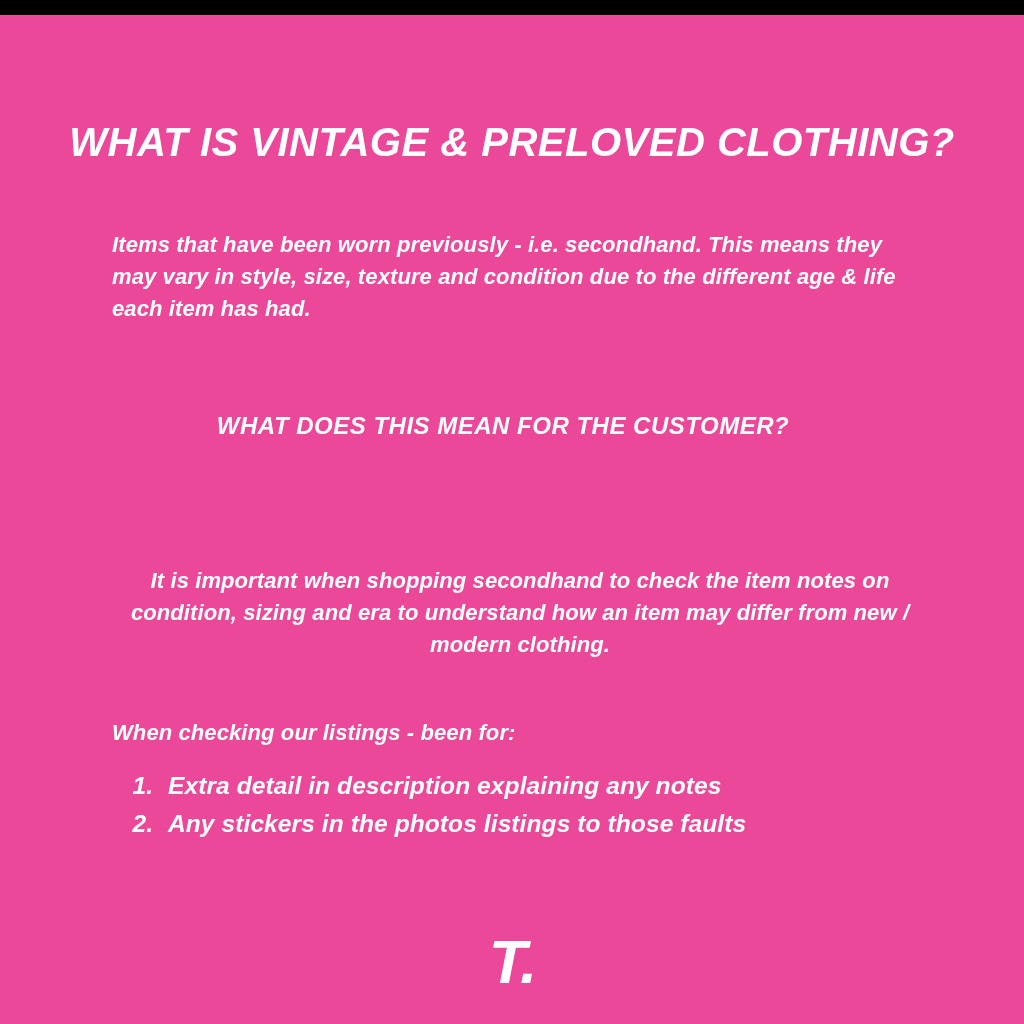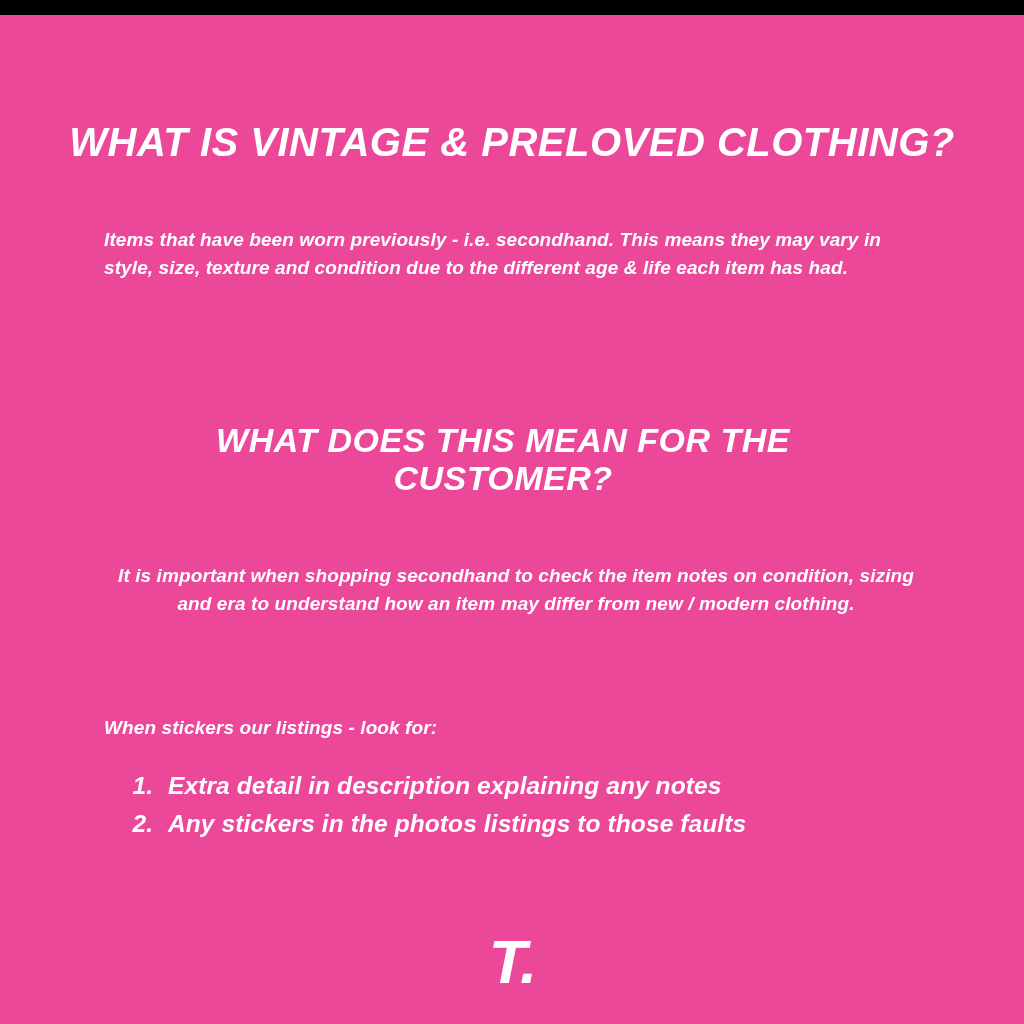--- a/index.html
+++ b/index.html
@@ -30,31 +30,31 @@
     line-height: 1.12;
   }
   .heading-1 {
     font-size: 40px;
     position: absolute;
     top: 78px;
     left: 60px;
     right: 60px;
   }
   .heading-2 {
-    font-size: 34px;
+    font-size: 24px;
     position: absolute;
     top: 378px;
     left: 110px;
     right: 128px;
   }
   .body-block {
     position: absolute;
-    left: 104px;
+    left: 112px;
     right: 96px;
-    font-size: 19px;
+    font-size: 22px;
     font-weight: bold;
     font-style: italic;
     line-height: 1.45;
     text-align: left;
     letter-spacing: 0.1px;
   }
   #para-intro { top: 192px; }
   #para-customer { top: 528px; text-align: center; }
   #para-lookfor { top: 680px; }
 
@@ -93,21 +93,21 @@
 <div class="page">
 
   <h1 class="heading heading-1">WHAT IS VINTAGE &amp; PRELOVED CLOTHING?</h1>
 
   <p class="body-block" id="para-intro">Items that have been worn previously - i.e. secondhand. This means they may vary in style, size, texture and condition due to the different age &amp; life each item has had.</p>
 
   <h2 class="heading heading-2">WHAT DOES THIS MEAN FOR THE CUSTOMER?</h2>
 
   <p class="body-block" id="para-customer">It is important when shopping secondhand to check the item notes on condition, sizing and era to understand how an item may differ from new / modern clothing.</p>
 
-  <p class="body-block" id="para-lookfor">When stickers our listings - look for:</p>
+  <p class="body-block" id="para-lookfor">When checking our listings - been for:</p>
 
   <ol class="list">
     <li>Extra detail in description explaining any notes</li>
     <li>Any stickers in the photos listings to those faults</li>
   </ol>
 
   <div class="logo">T.</div>
 
 </div>
 

